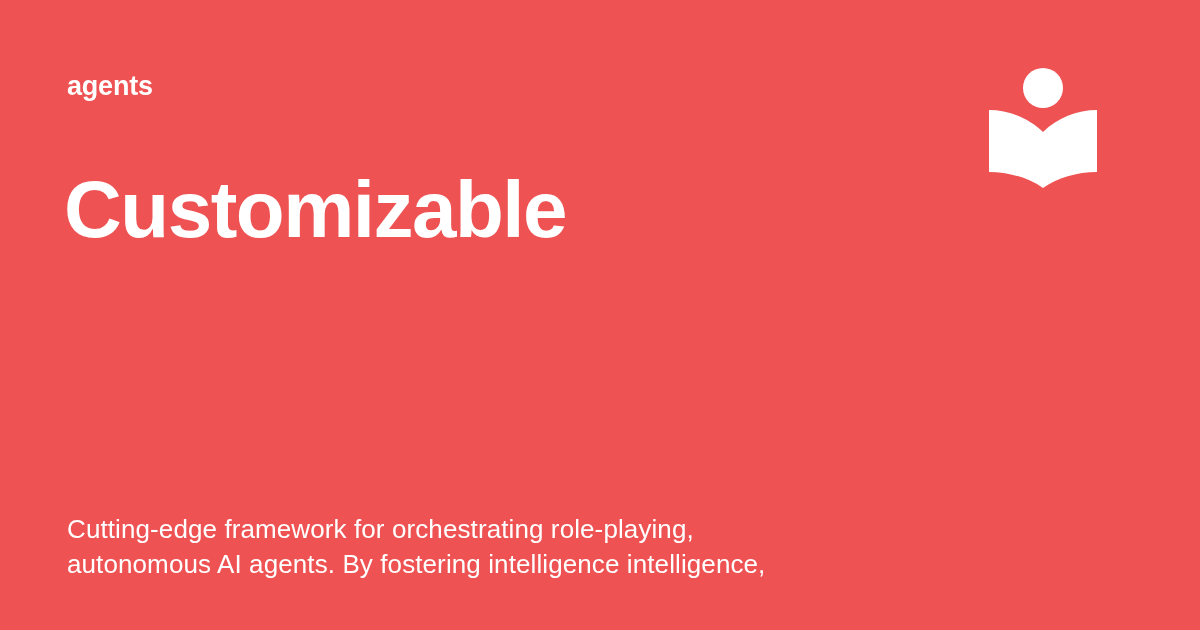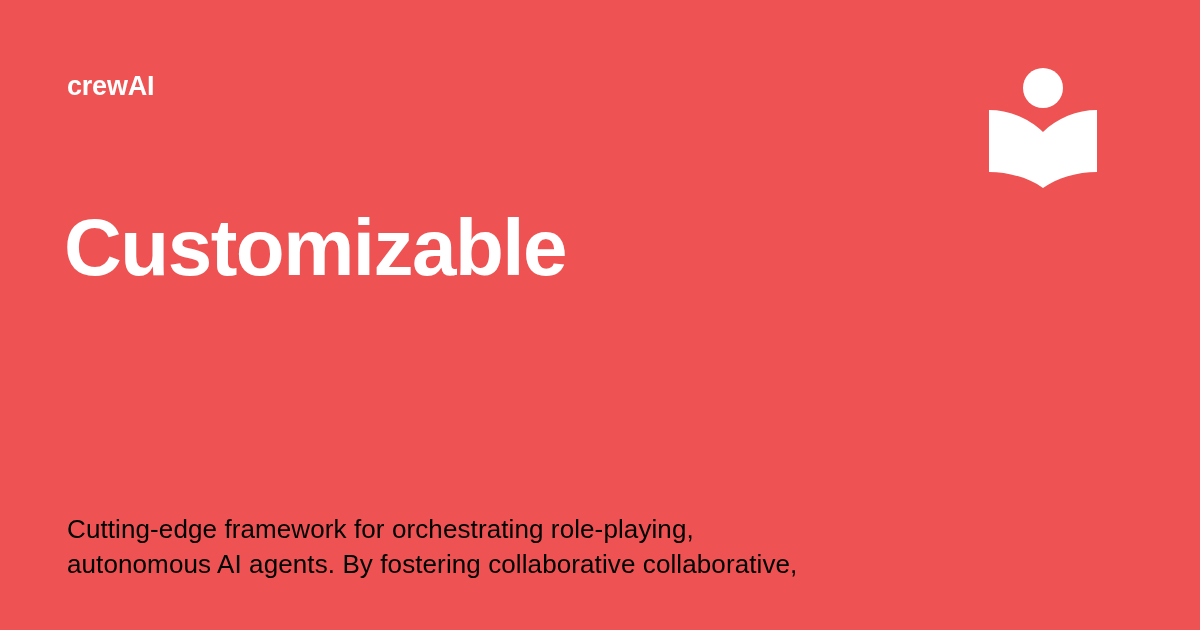--- a/index.html
+++ b/index.html
@@ -57,56 +57,56 @@
     left: 64px;
     top: 160px;
     width: 760px;
     color: #ffffff;
     font-size: 80px;
     font-weight: 700;
     line-height: 100px;
     letter-spacing: -1.5px;
     word-break: break-word;
   }
-  .headline-line { display: block; white-space: nowrap; margin-top: 38px; }
+  .headline-line { display: block; white-space: nowrap; }
 
   
   .description {
     position: absolute;
     left: 67px;
     top: 512px;
     width: 880px;
-    color: #000000;
+    color: #ffffff;
     font-size: 26px;
     font-weight: 400;
     line-height: 35px;
     letter-spacing: 0.1px;
   }
   .description-line { display: block; white-space: nowrap; }
 </style>
 </head>
 <body>
 
 <div class="og-card">
 
-  <div class="brand-name">crewAI</div>
+  <div class="brand-name">agents</div>
 
   <div class="logo-mark">
     <svg viewBox="0 0 120 136" xmlns="http://www.w3.org/2000/svg" aria-hidden="true">
 
       <circle cx="60" cy="28" r="20" fill="#ffffff"></circle>
 
       <path d="M6 50 L6 112 C26 112 46 118 60 128 L60 72 C46 58 26 50 6 50 Z" fill="#ffffff"></path>
 
       <path d="M114 50 L114 112 C94 112 74 118 60 128 L60 72 C74 58 94 50 114 50 Z" fill="#ffffff"></path>
     </svg>
   </div>
 
   <h1 class="headline">
     <span class="headline-line">Customizable</span>
   </h1>
 
   <p class="description">
     <span class="description-line">Cutting-edge framework for orchestrating role-playing,</span>
-    <span class="description-line">autonomous AI agents. By fostering collaborative collaborative,</span>
+    <span class="description-line">autonomous AI agents. By fostering intelligence intelligence,</span>
   </p>
 
 </div>
 
 </body></html>

